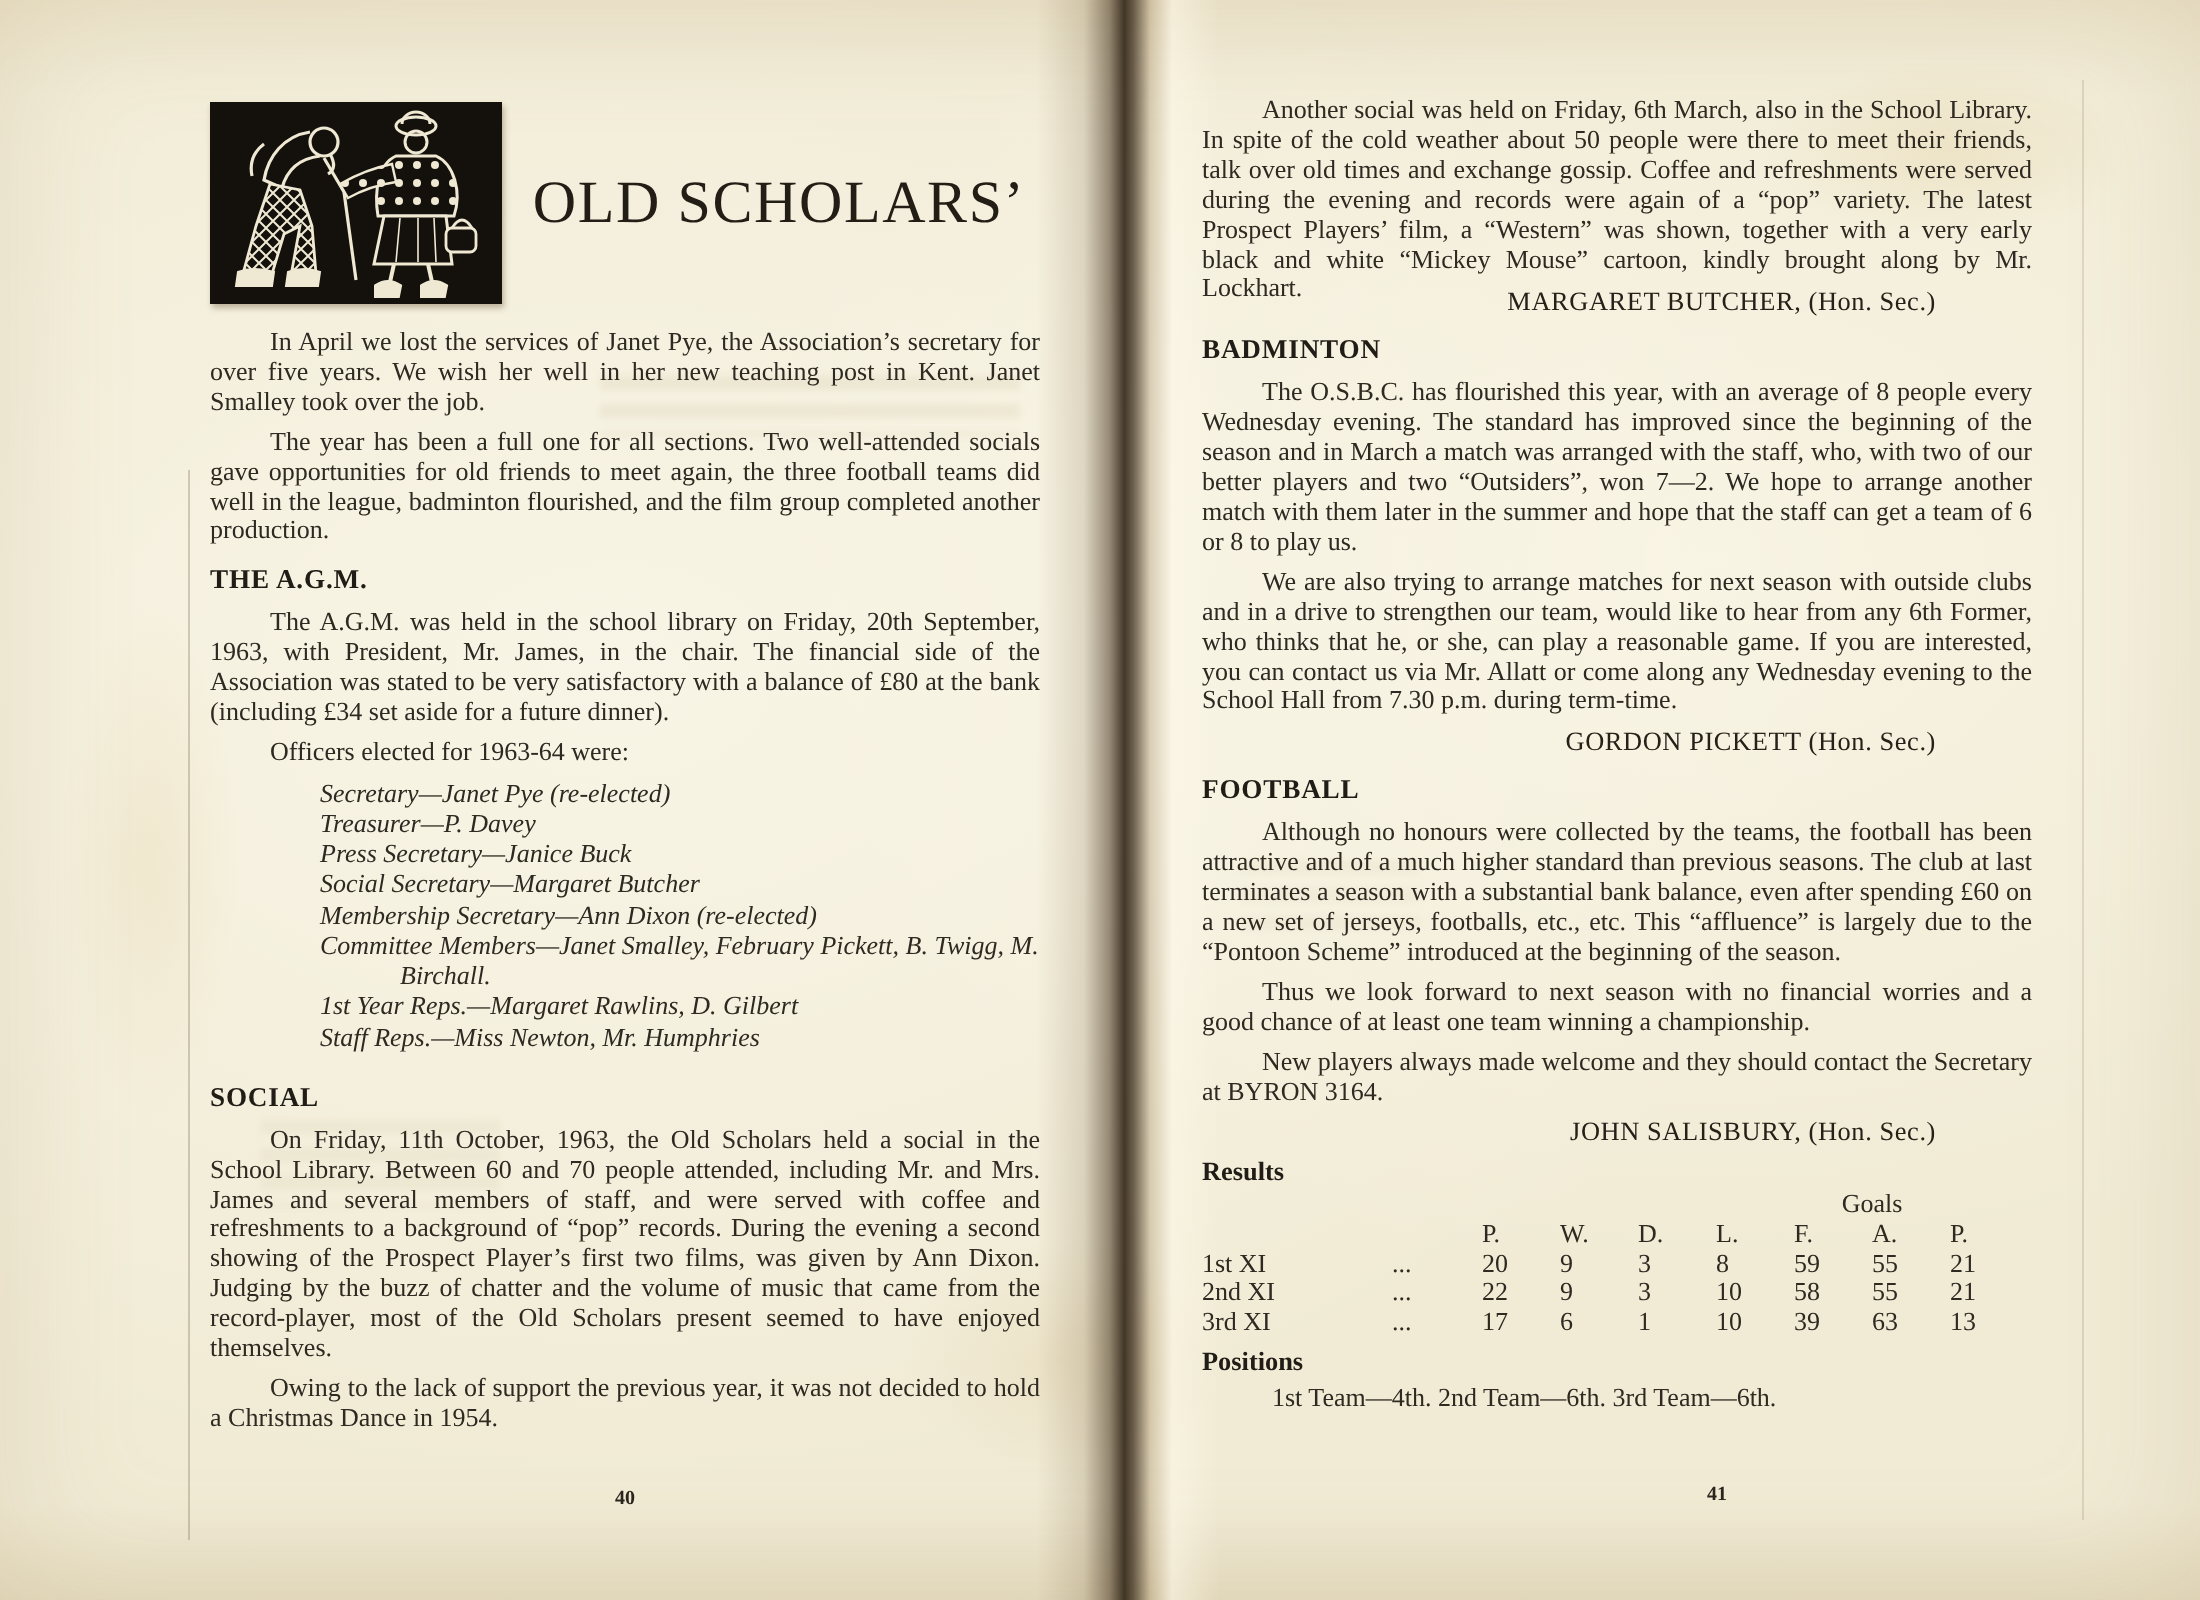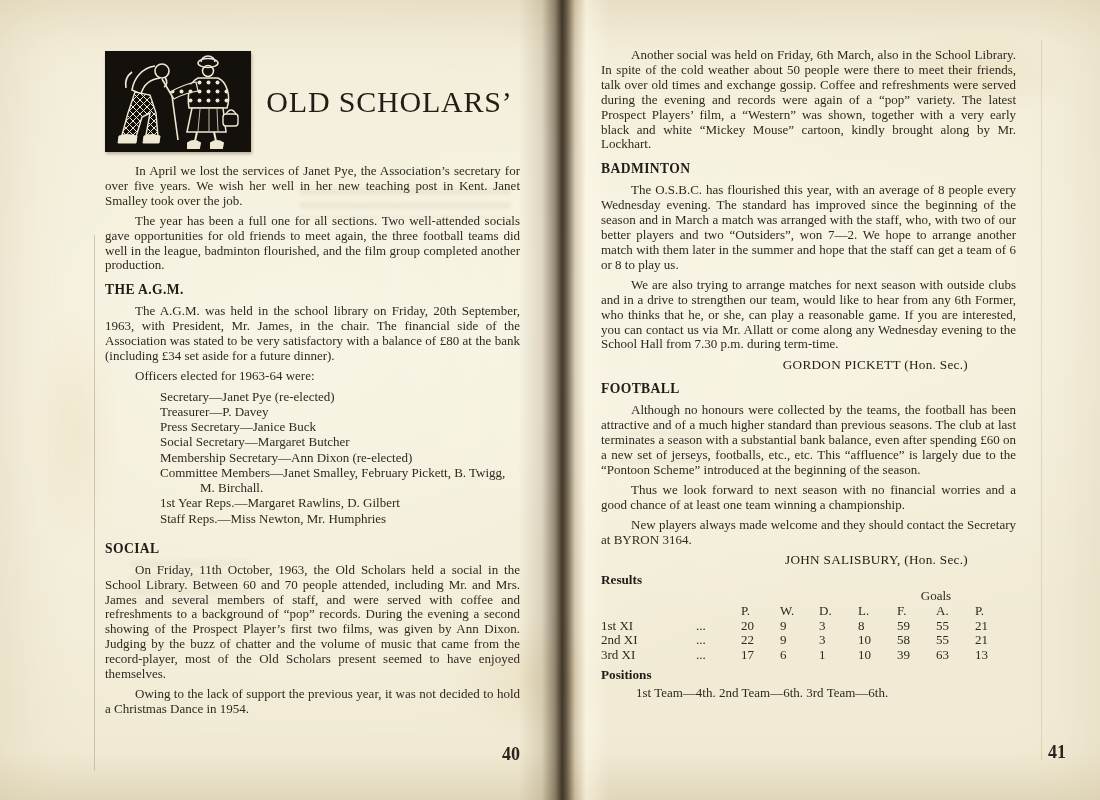--- a/index.html
+++ b/index.html
@@ -56,21 +56,21 @@
   .illus svg{display:block;width:146px;height:101px;}
   .title-block{flex:1;text-align:center;padding-left:8px;}
   .assoc-title{
     font-size:30px;line-height:32px;letter-spacing:.8px;
     color:#221d15;white-space:nowrap;
   }
 
   
   .officers{margin:1px 0 0 0;}
   .officer{
-    font-size:13px;line-height:15.2px;padding-left:55px;color:#2e2921;
+    font-size:13px;line-height:15.2px;padding-left:55px;color:#2e2921;font-style:italic;
   }
   .officer.hang{padding-left:95px;text-indent:-40px;}
 
   
   .sig{
     font-size:13.2px;line-height:15px;text-align:right;
     padding-right:48px;margin:2px 0 4px 0;color:#262019;
     letter-spacing:.3px;
   }
   .sig-overlap{margin-top:-14px;}
@@ -84,21 +84,21 @@
   }
   td.c-team{width:95px;text-align:left;padding-left:25px;white-space:nowrap;}
   td.c-dots{width:45px;color:#4a443a;}
   td.c-num{width:39px;}
   td.goals-cell{text-align:center;font-size:13px;}
 
   .positions-text{font-size:13px;line-height:15px;padding-left:35px;margin-top:2px;}
 
   .pagenum{
     position:absolute;top:694px;left:0;width:100%;
-    text-align:right;font-size:18px;font-weight:bold;color:#2a251d;
+    text-align:center;font-size:10px;font-weight:bold;color:#2a251d;
   }
   .pagenum.shift{transform:translateX(50px);}
 
   
   .stain{position:absolute;border-radius:50%;pointer-events:none;}
   .s1{left:880px;top:30px;width:190px;height:90px;background:radial-gradient(ellipse,rgba(214,188,128,.22),transparent 70%);}
   .s2{left:30px;top:300px;width:90px;height:260px;background:radial-gradient(ellipse,rgba(220,196,140,.20),transparent 70%);}
   .s3{left:450px;top:620px;width:160px;height:120px;background:radial-gradient(ellipse,rgba(205,180,125,.18),transparent 70%);}
   .ghost{position:absolute;filter:blur(1.5px);opacity:.5;pointer-events:none;
     background:repeating-linear-gradient(to bottom, rgba(150,128,80,.18) 0 7px, transparent 7px 14px);}
@@ -196,20 +196,21 @@
 
     <h3 class="gap-top">SOCIAL</h3>
     <p class="body indent">On Friday, 11th October, 1963, the Old Scholars held a social in the School Library.  Between 60 and 70 people attended, including Mr. and Mrs. James and several members of staff, and were served with coffee and refreshments to a background of “pop” records.  During the evening a second showing of the Prospect Player’s first two films, was given by Ann Dixon.  Judging by the buzz of chatter and the volume of music that came from the record-player, most of the Old Scholars present seemed to have enjoyed themselves.</p>
     <p class="body indent">Owing to the lack of support the previous year, it was not decided to hold a Christmas Dance in 1954.</p>
 
     <div class="pagenum">40</div>
   </div>
 
   <div class="page page-right">
     <p class="body indent">Another social was held on Friday, 6th March, also in the School Library.  In spite of the cold weather about 50 people were there to meet their friends, talk over old times and exchange gossip.  Coffee and refreshments were served during the evening and records were again of a “pop” variety.  The latest Prospect Players’ film, a “Western” was shown, together with a very early black and white “Mickey Mouse” cartoon, kindly brought along by Mr. Lockhart.</p>
+    <div class="sig sig-overlap">MARGARET BUTCHER, (Hon. Sec.)</div>
 
     <h3>BADMINTON</h3>
     <p class="body indent">The O.S.B.C. has flourished this year, with an average of 8 people every Wednesday evening.  The standard has improved since the beginning of the season and in March a match was arranged with the staff, who, with two of our better players and two “Outsiders”, won 7—2.  We hope to arrange another match with them later in the summer and hope that the staff can get a team of 6 or 8 to play us.</p>
     <p class="body indent">We are also trying to arrange matches for next season with outside clubs and in a drive to strengthen our team, would like to hear from any 6th Former, who thinks that he, or she, can play a reasonable game. If you are interested, you can contact us via Mr. Allatt or come along any Wednesday evening to the School Hall from 7.30 p.m. during term-time.</p>
     <div class="sig">GORDON PICKETT (Hon. Sec.)</div>
 
     <h3>FOOTBALL</h3>
     <p class="body indent">Although no honours were collected by the teams, the football has been attractive and of a much higher standard than previous seasons.  The club at last terminates a season with a substantial bank balance, even after spending £60 on a new set of jerseys, footballs, etc., etc.  This “affluence” is largely due to the “Pontoon Scheme” introduced at the beginning of the season.</p>
     <p class="body indent">Thus we look forward to next season with no financial worries and a good chance of at least one team winning a championship.</p>
     <p class="body indent">New players always made welcome and they should contact the Secretary at BYRON 3164.</p>

